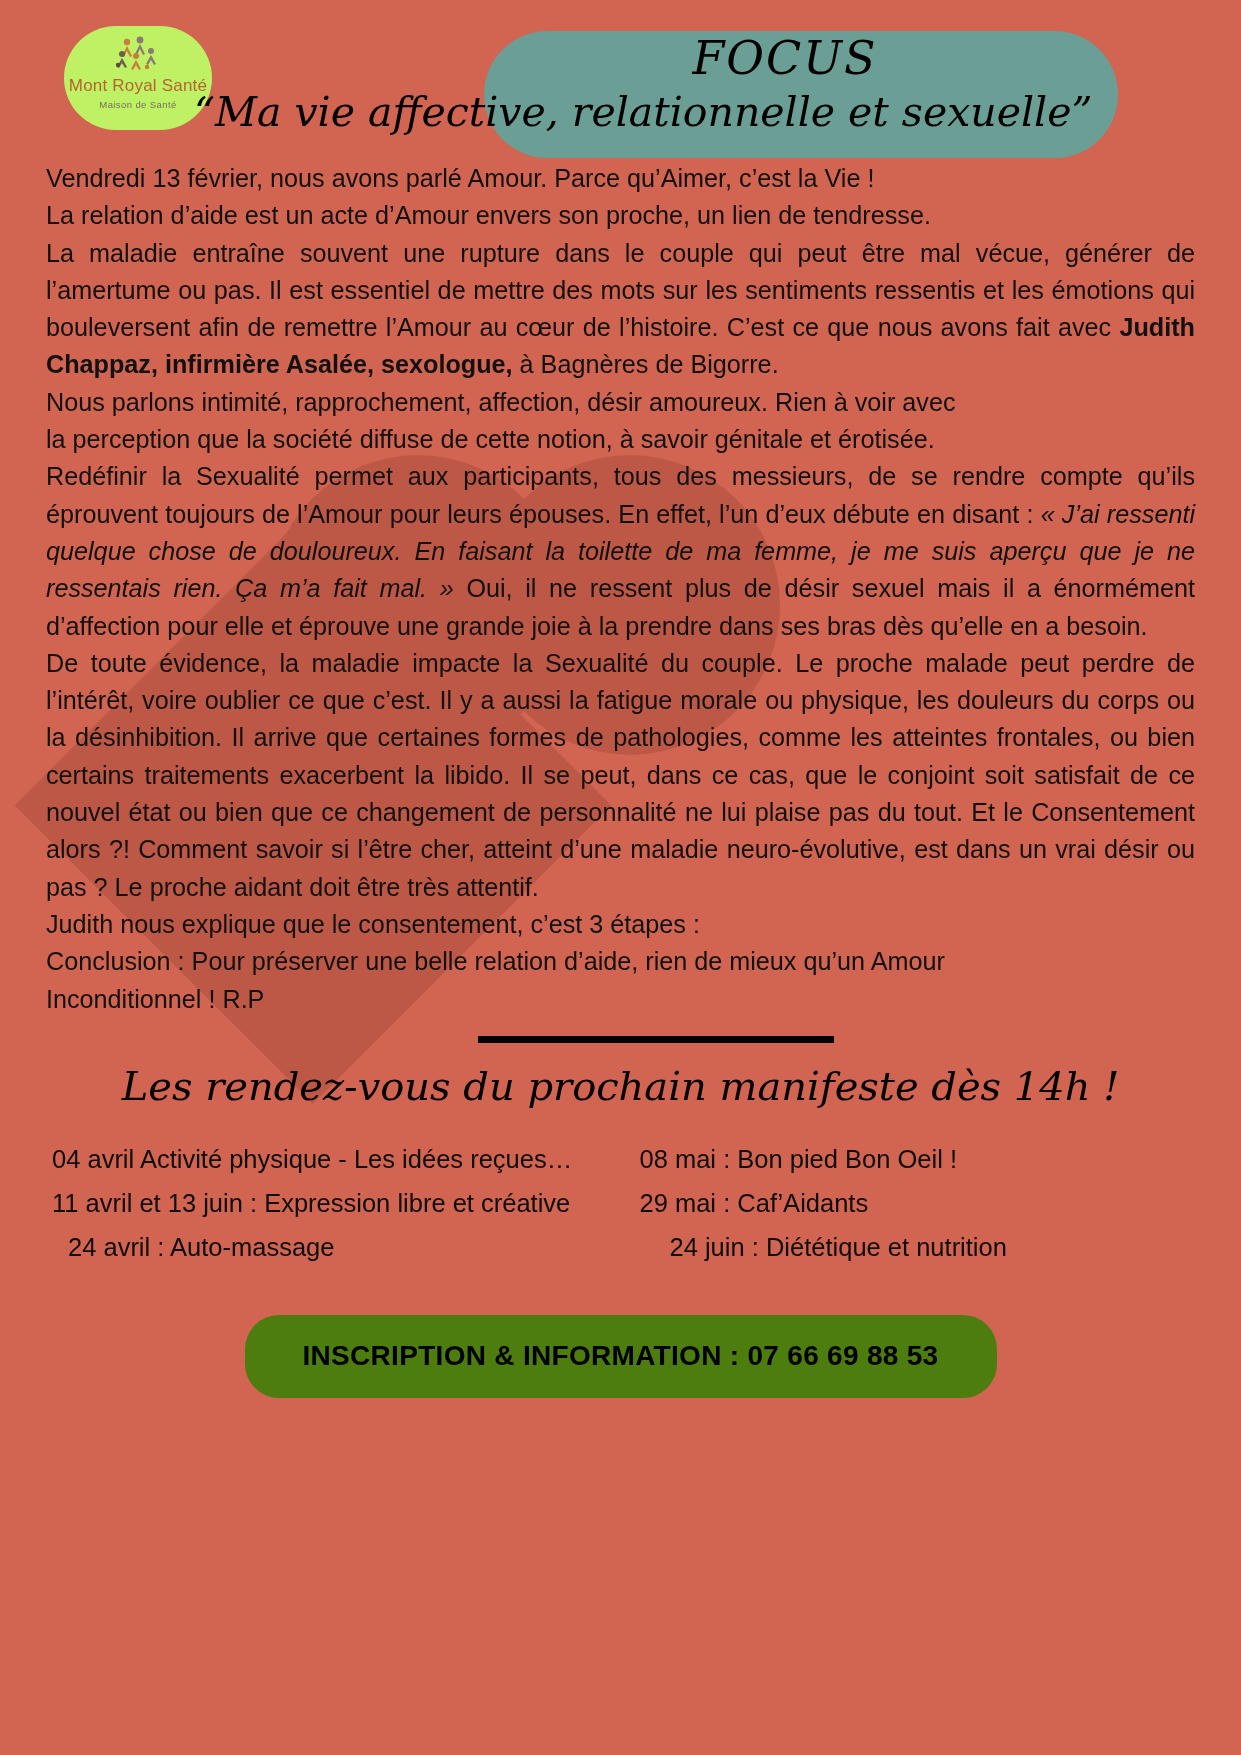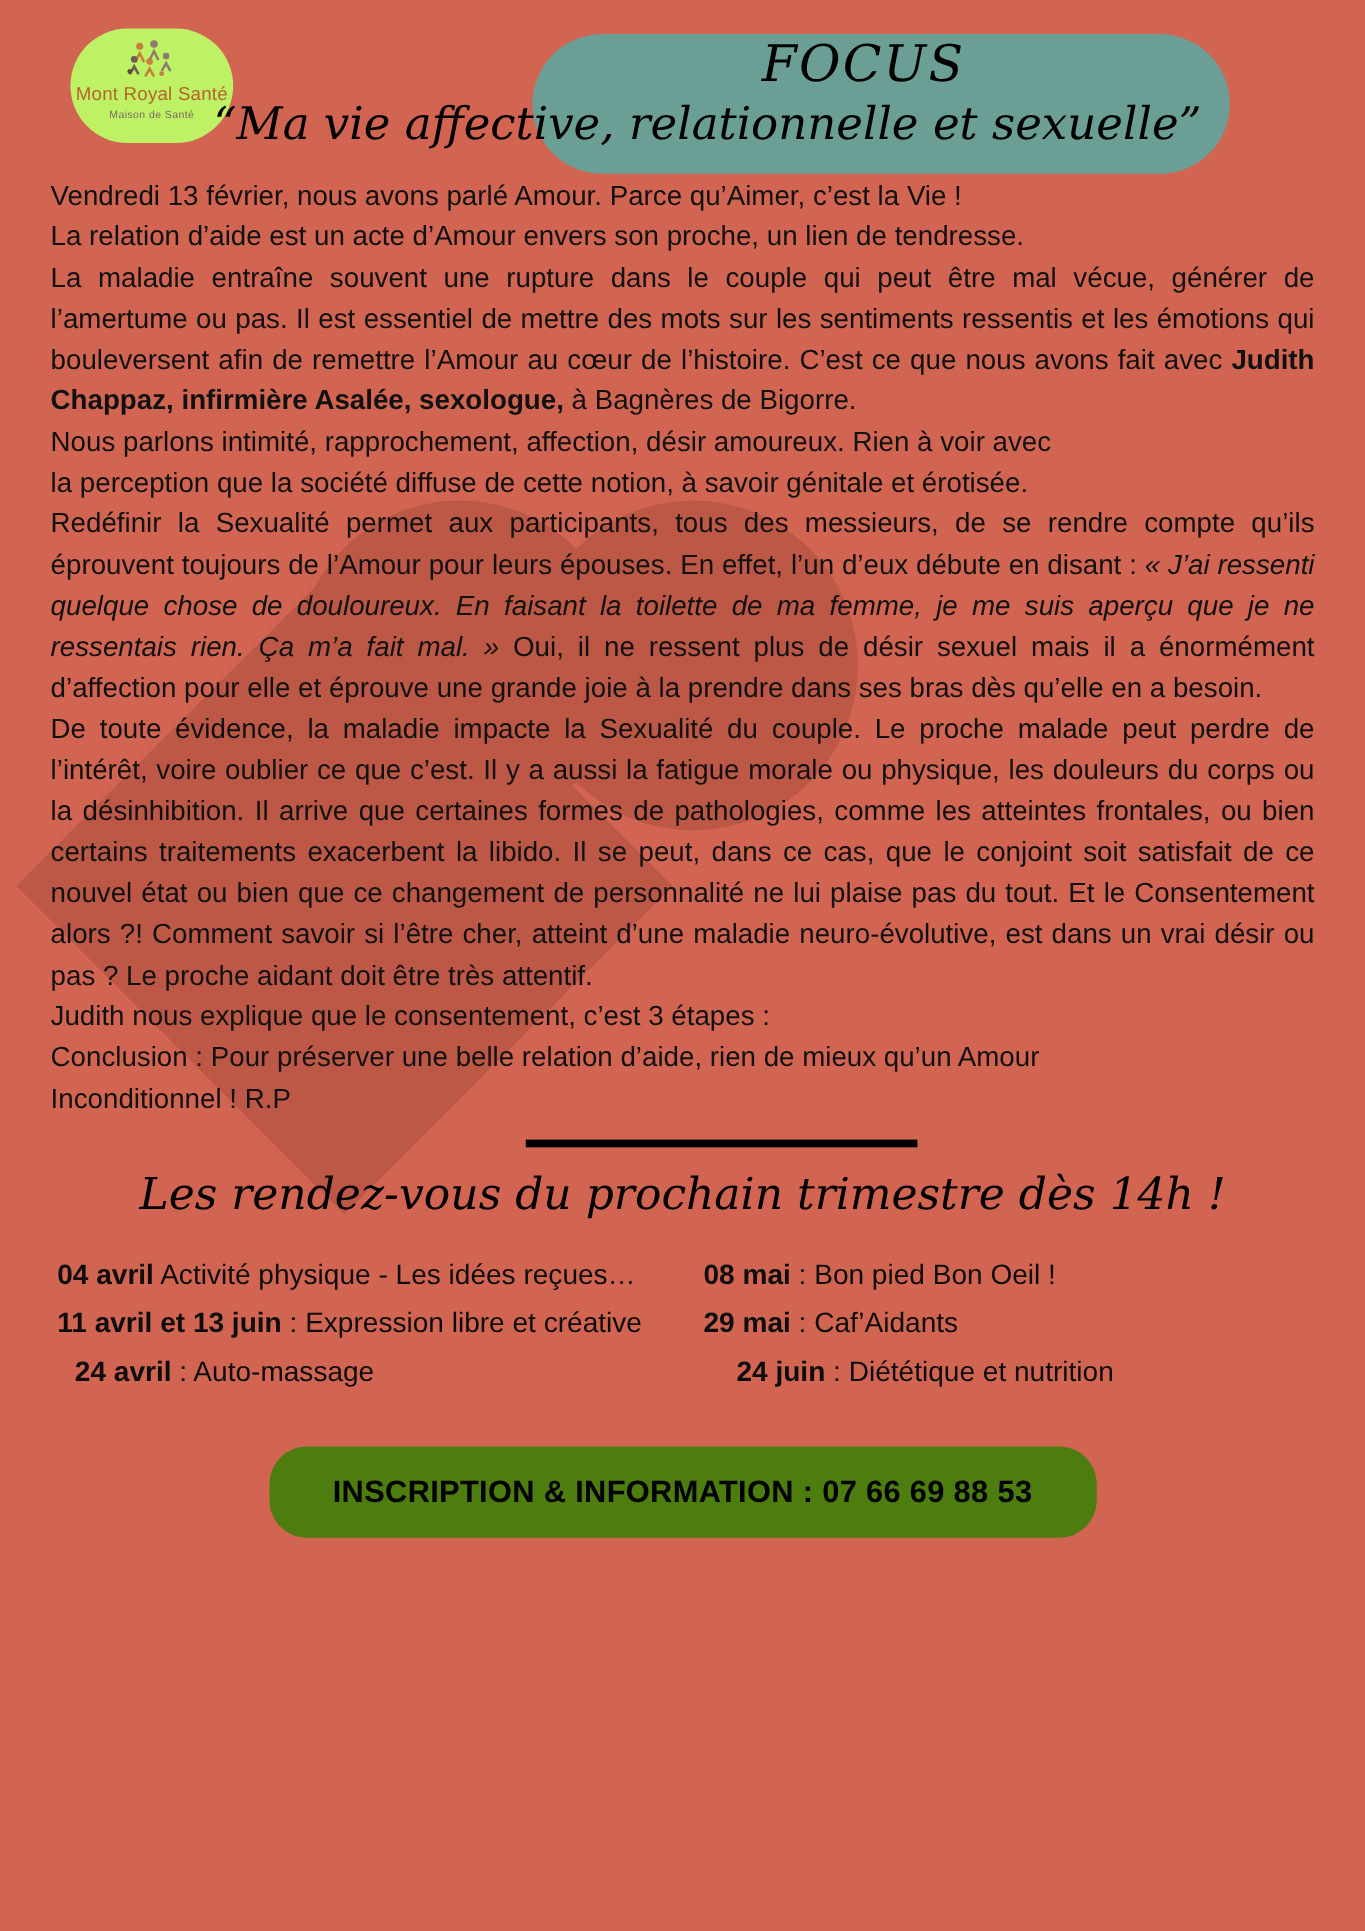--- a/index.html
+++ b/index.html
@@ -178,21 +178,21 @@
     margin-top: 28px;
     padding: 0 36px 0 52px;
     font-size: 25.5px;
     line-height: 44px;
   }
   .schedule-col { flex: 1; }
   .schedule-col.right { padding-left: 22px; }
   .sched-row { white-space: nowrap; }
   .sched-row.indent-1 { padding-left: 16px; }
   .sched-row.indent-2 { padding-left: 30px; }
-  .sched-date { font-weight: bold; }
+  .sched-date { font-weight: normal; }
 
   
   .footer {
     position: relative;
     z-index: 2;
     margin: 46px auto 0 auto;
     width: 752px;
     height: 83px;
     background: #4d7c0f;
     border-radius: 34px;
@@ -270,21 +270,21 @@
 
 
   <p>Conclusion : Pour préserver une belle relation d’aide, rien de mieux qu’un Amour</p>
   <p>Inconditionnel !  R.P</p>
 </div>
 
 <div class="divider-wrap">
   <div class="divider"></div>
 </div>
 
-<div class="rdv-heading">Les rendez-vous du prochain trimestre dès 14h !</div>
+<div class="rdv-heading">Les rendez-vous du prochain manifeste dès 14h !</div>
 
 <div class="schedule">
   <div class="schedule-col left">
     <div class="sched-row"><span class="sched-date">04 avril</span><span> </span><span>Activité physique - Les idées reçues…</span></div>
     <div class="sched-row"><span class="sched-date">11 avril et 13 juin</span><span> : </span><span>Expression libre et créative</span></div>
     <div class="sched-row indent-1"><span class="sched-date">24 avril</span><span> : </span><span>Auto-massage</span></div>
   </div>
   <div class="schedule-col right">
     <div class="sched-row"><span class="sched-date">08 mai</span><span> : </span><span>Bon pied Bon Oeil !</span></div>
     <div class="sched-row"><span class="sched-date">29 mai</span><span> : </span><span>Caf’Aidants</span></div>

